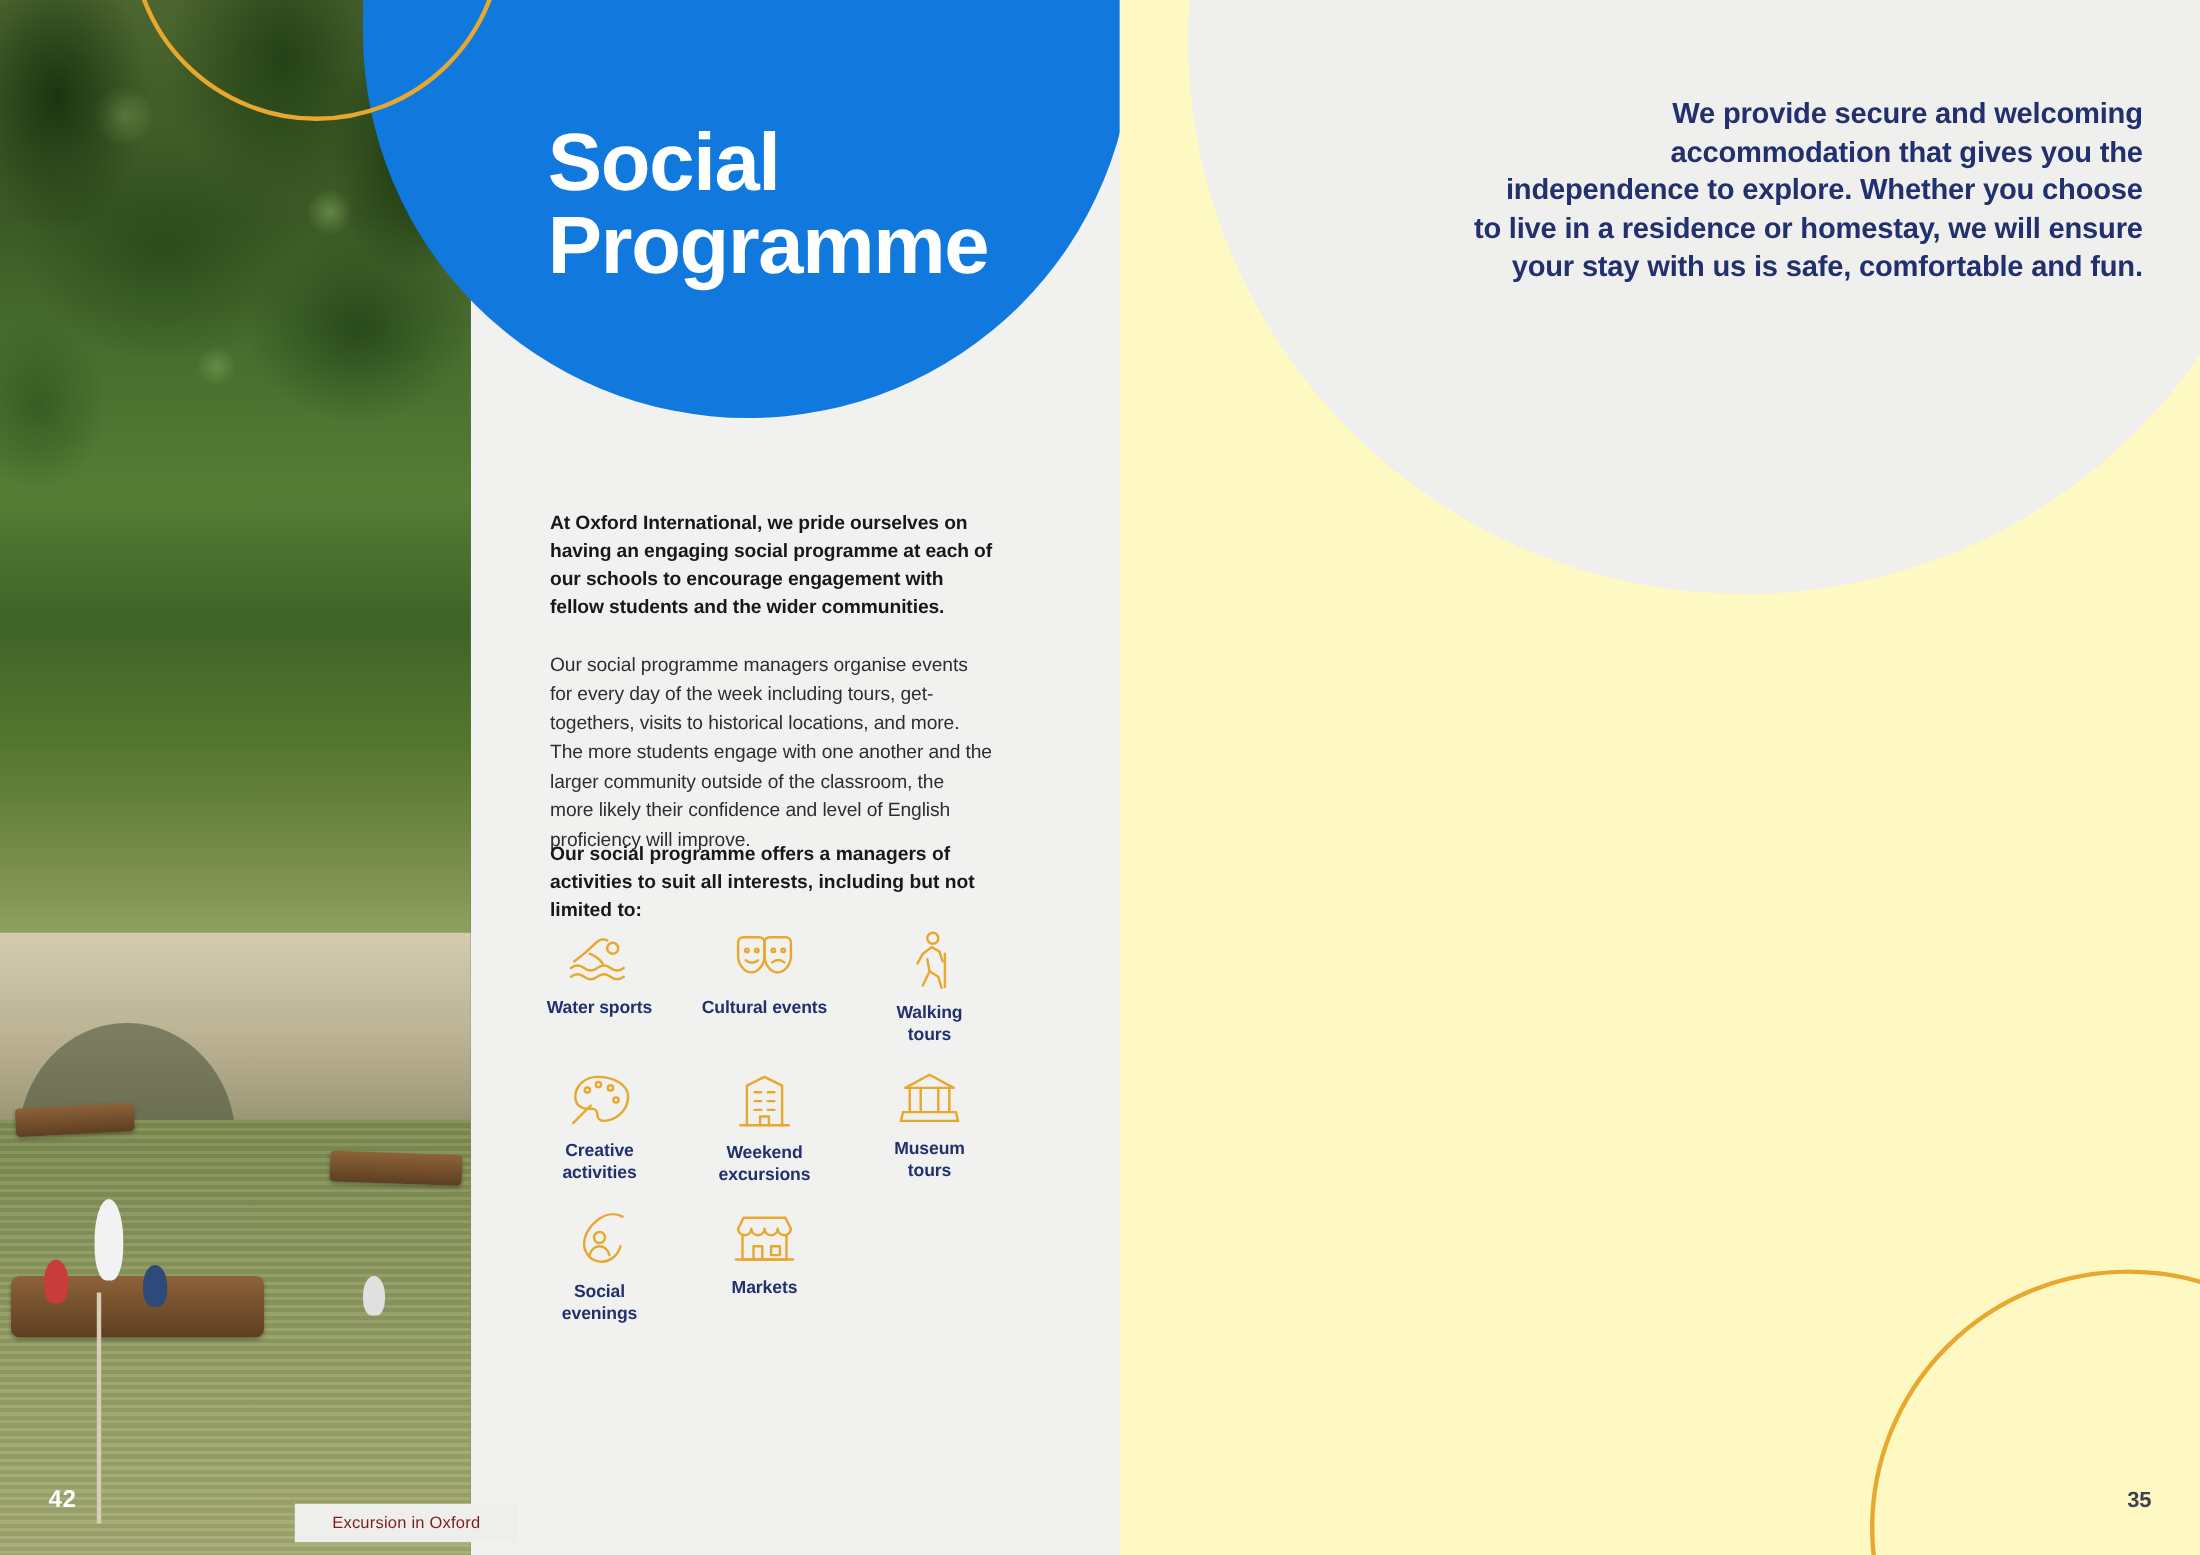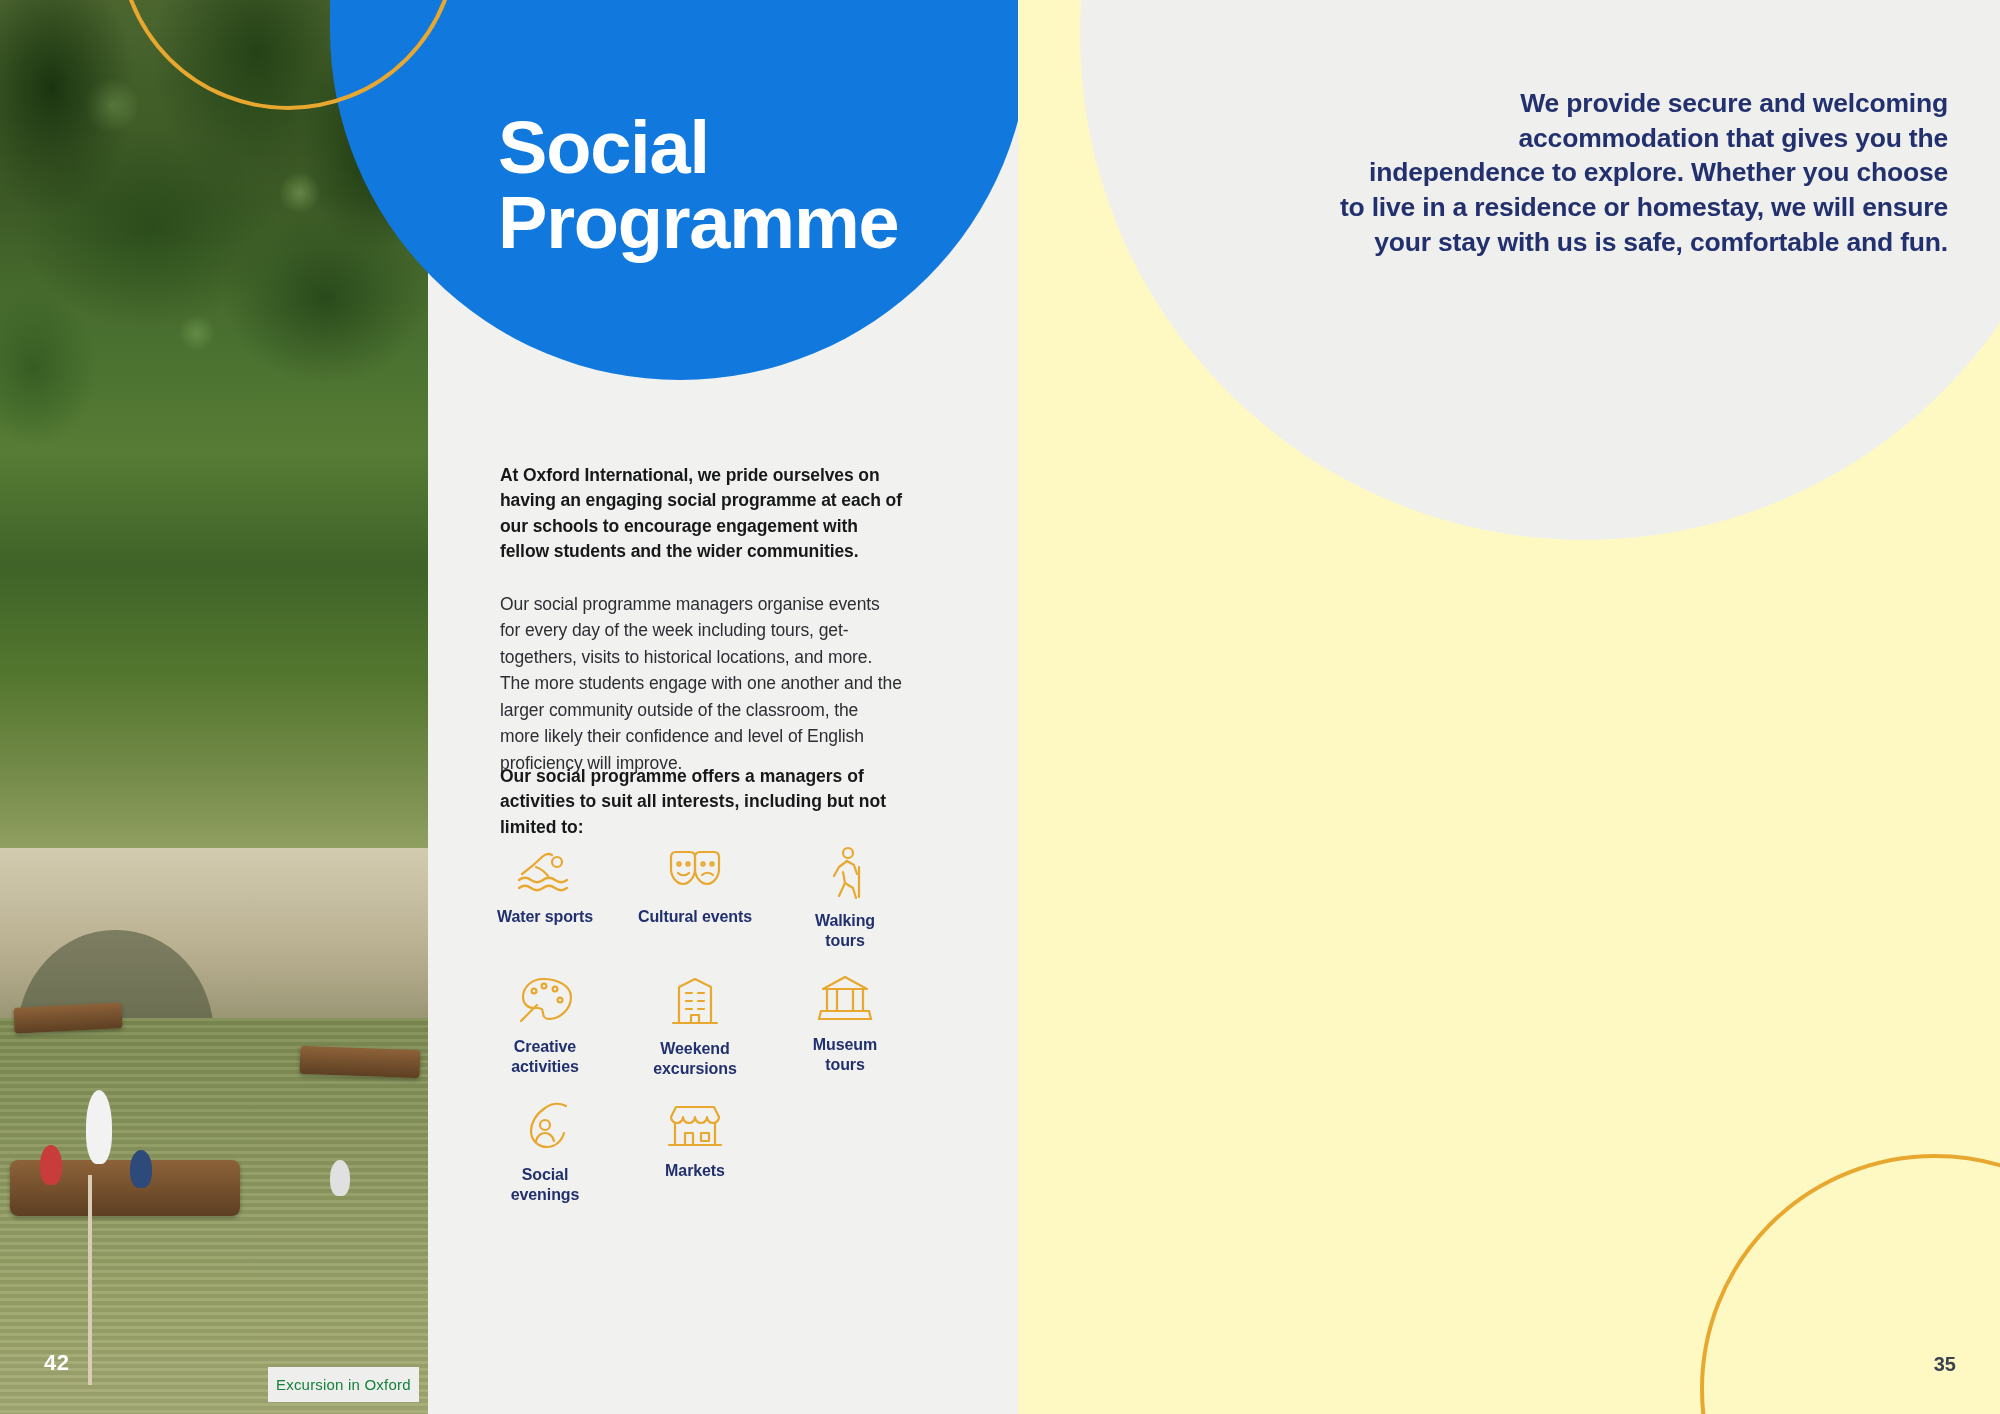--- a/index.html
+++ b/index.html
@@ -72,22 +72,22 @@
     box-shadow: 0 2px 4px rgba(0,0,0,.3);
   }
   .punt-1 { left: 14px; top: 1005px; width: 108px; height: 26px; transform: rotate(-3deg); }
   .punt-2 { left: 300px; top: 1048px; width: 120px; height: 28px; transform: rotate(2deg); }
   .punt-3 { left: 10px; top: 1160px; width: 230px; height: 56px; border-radius: 8px; }
   .punt-person {
     position: absolute; border-radius: 50% 50% 40% 40%;
   }
   .caption-photo {
     position: absolute; left: 268px; bottom: 12px;
-    background: #eeeeec; color: #15803d; font-size: 15px;
-    padding: 9px 8px; letter-spacing: .2px;
+    background: #eeeeec; color: #7f1d1d; font-size: 15px;
+    padding: 9px 34px; letter-spacing: .2px;
   }
   .page-num-left {
     position: absolute; left: 44px; bottom: 38px;
     color: #ffffff; font-size: 22px; font-weight: 700; letter-spacing: .5px;
   }
   .blue-shape-inner {
     position: absolute; left: 330px; top: -320px;
     width: 700px; height: 700px;
     background: #1179dd;
     border-bottom-left-radius: 100% 100%;

